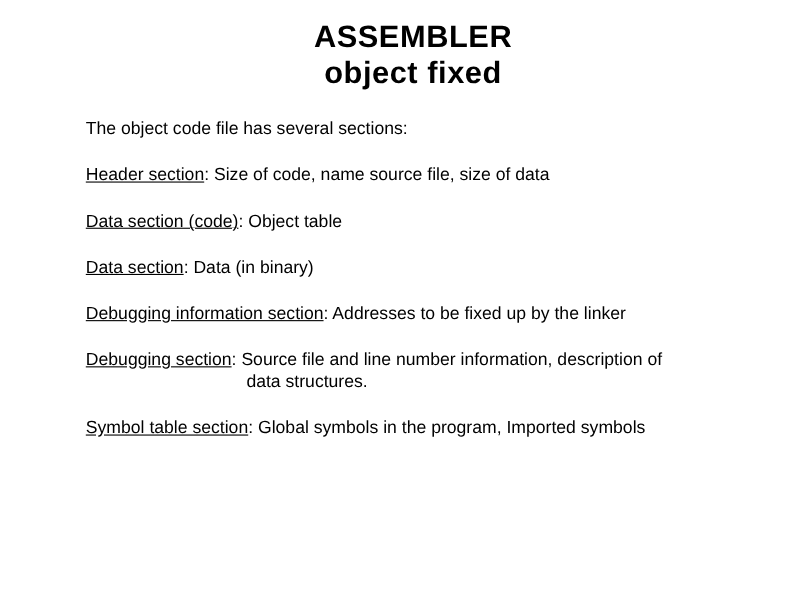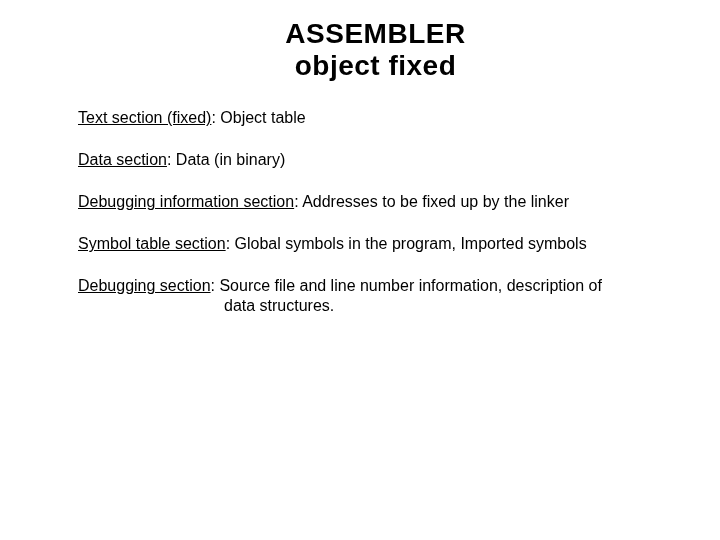--- a/index.html
+++ b/index.html
@@ -43,37 +43,41 @@
 
 <div class="slide">
 
   <h1 class="title">
     <span>ASSEMBLER</span><br>
     <span>object fixed</span>
   </h1>
 
   <div class="body">
 
-
+    <p>The object code file has several sections:</p>
 
     <p>
-      <span class="u">Text section (fixed)</span><span>: Object table</span>
+      <span class="u">Header section</span><span>: Size of code, name source file, size of data</span>
+    </p>
+
+    <p>
+      <span class="u">Data section (code)</span><span>: Object table</span>
     </p>
 
     <p>
       <span class="u">Data section</span><span>: Data (in binary)</span>
     </p>
 
     <p>
       <span class="u">Debugging information section</span><span>: Addresses to be fixed up by the linker</span>
     </p>
 
     <p>
-      <span class="u">Symbol table section</span><span>: Global symbols in the program, Imported symbols</span>
+      <span class="u">Debugging section</span><span>: Source file and line number information, description of</span>
+      <span class="indent-cont">data structures.</span>
     </p>
 
     <p>
-      <span class="u">Debugging section</span><span>: Source file and line number information, description of</span>
-      <span class="indent-cont">data structures.</span>
+      <span class="u">Symbol table section</span><span>: Global symbols in the program, Imported symbols</span>
     </p>
 
   </div>
 </div>
 
 </body></html>

